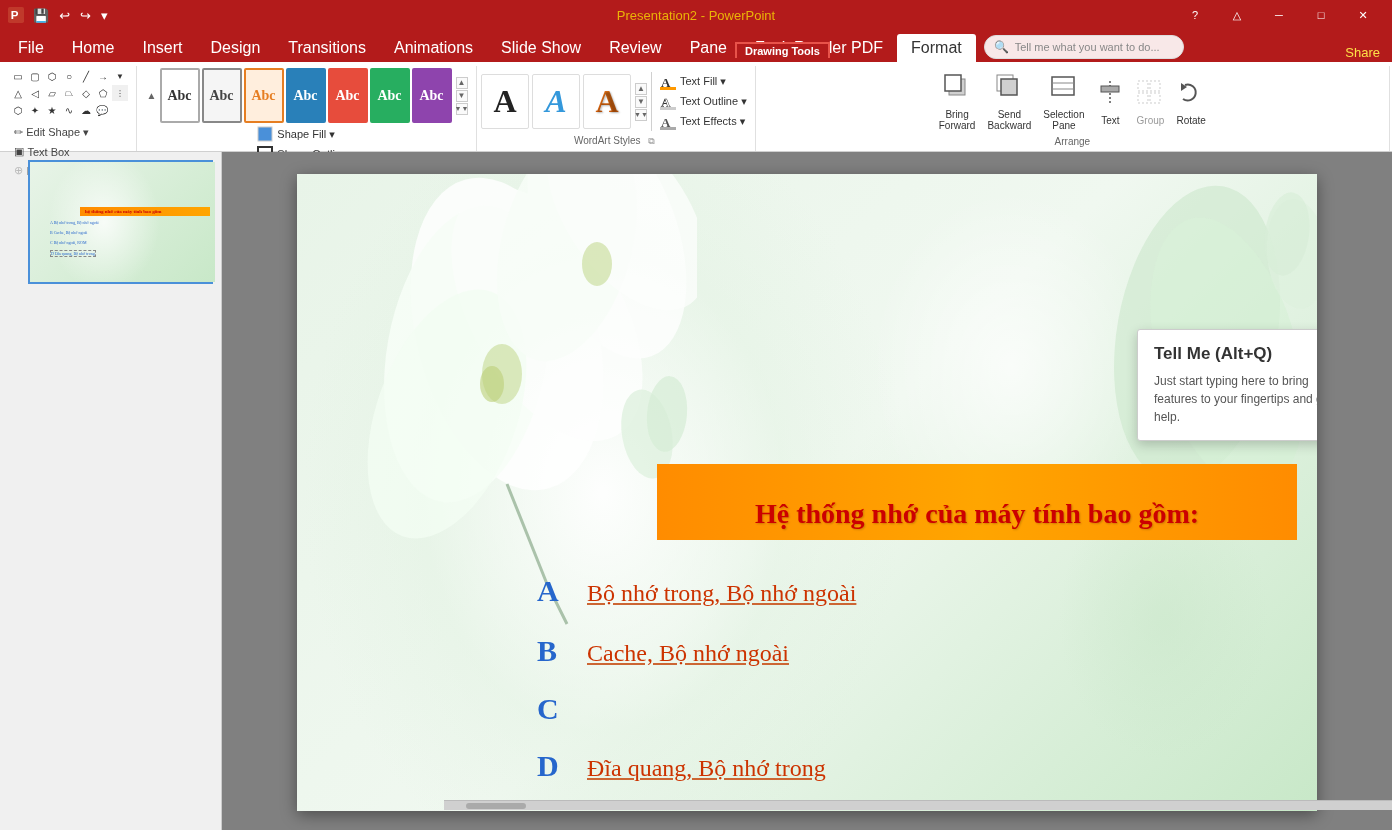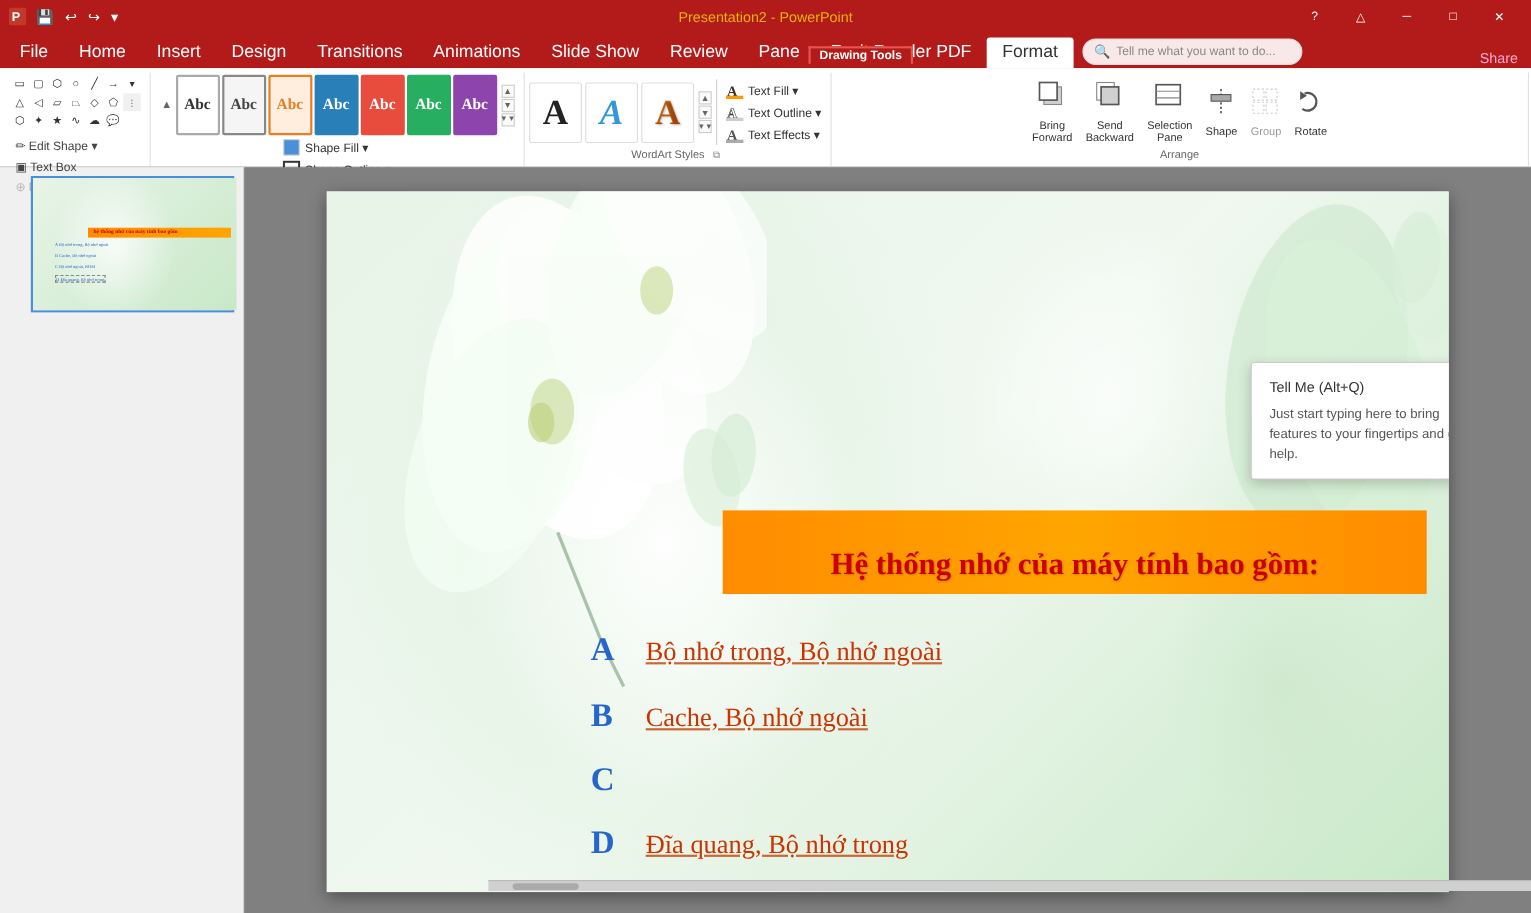--- a/index.html
+++ b/index.html
@@ -292,22 +292,22 @@
       left: 840px;
       background: white;
       border: 1px solid #ccc;
       border-radius: 3px;
       box-shadow: 0 4px 12px rgba(0,0,0,0.2);
       padding: 14px 16px;
       width: 220px;
       z-index: 100;
     }
     .tooltip-title {
-      font-size: 13px;
-      font-weight: normal;
+      font-size: 17px;
+      font-weight: bold;
       color: #333;
       margin-bottom: 8px;
     }
     .tooltip-desc {
       font-size: 12px;
       color: #555;
       line-height: 1.5;
     }
 
     
@@ -363,21 +363,21 @@
       margin-left: auto;
       display: flex;
       align-items: center;
       gap: 4px;
       padding-right: 4px;
     }
     .corner-btn {
       padding: 2px 8px;
       background: transparent;
       border: none;
-      color: #f9a8d4;
+      color: #fde047;
       font-size: 13px;
       cursor: pointer;
     }
 
     .window-ctrl {
       width: 42px;
       height: 30px;
       display: flex;
       align-items: center;
       justify-content: center;
@@ -621,21 +621,21 @@
           <div class="arrange-btn-label">Selection<br>Pane</div>
         </div>
 
         <div class="arrange-btn">
           <div class="arrange-btn-icon">
             <svg width="28" height="28">
                 <line x1="14" y1="2" x2="14" y2="26" stroke="#555" stroke-width="1.5" stroke-dasharray="2,2"></line>
                 <rect x="5" y="7" width="18" height="6" fill="#aaa" stroke="#555"></rect>
               </svg>
           </div>
-          <div class="arrange-btn-label">Shape</div>
+          <div class="arrange-btn-label">Text</div>
         </div>
 
         <div class="arrange-btn disabled">
           <div class="arrange-btn-icon">
             <svg width="28" height="28">
                 <rect x="2" y="2" width="10" height="10" fill="none" stroke="#999" stroke-dasharray="2,2"></rect>
                 <rect x="14" y="2" width="10" height="10" fill="none" stroke="#999" stroke-dasharray="2,2"></rect>
                 <rect x="2" y="14" width="10" height="10" fill="none" stroke="#999" stroke-dasharray="2,2"></rect>
                 <rect x="14" y="14" width="10" height="10" fill="none" stroke="#999" stroke-dasharray="2,2"></rect>
               </svg>

